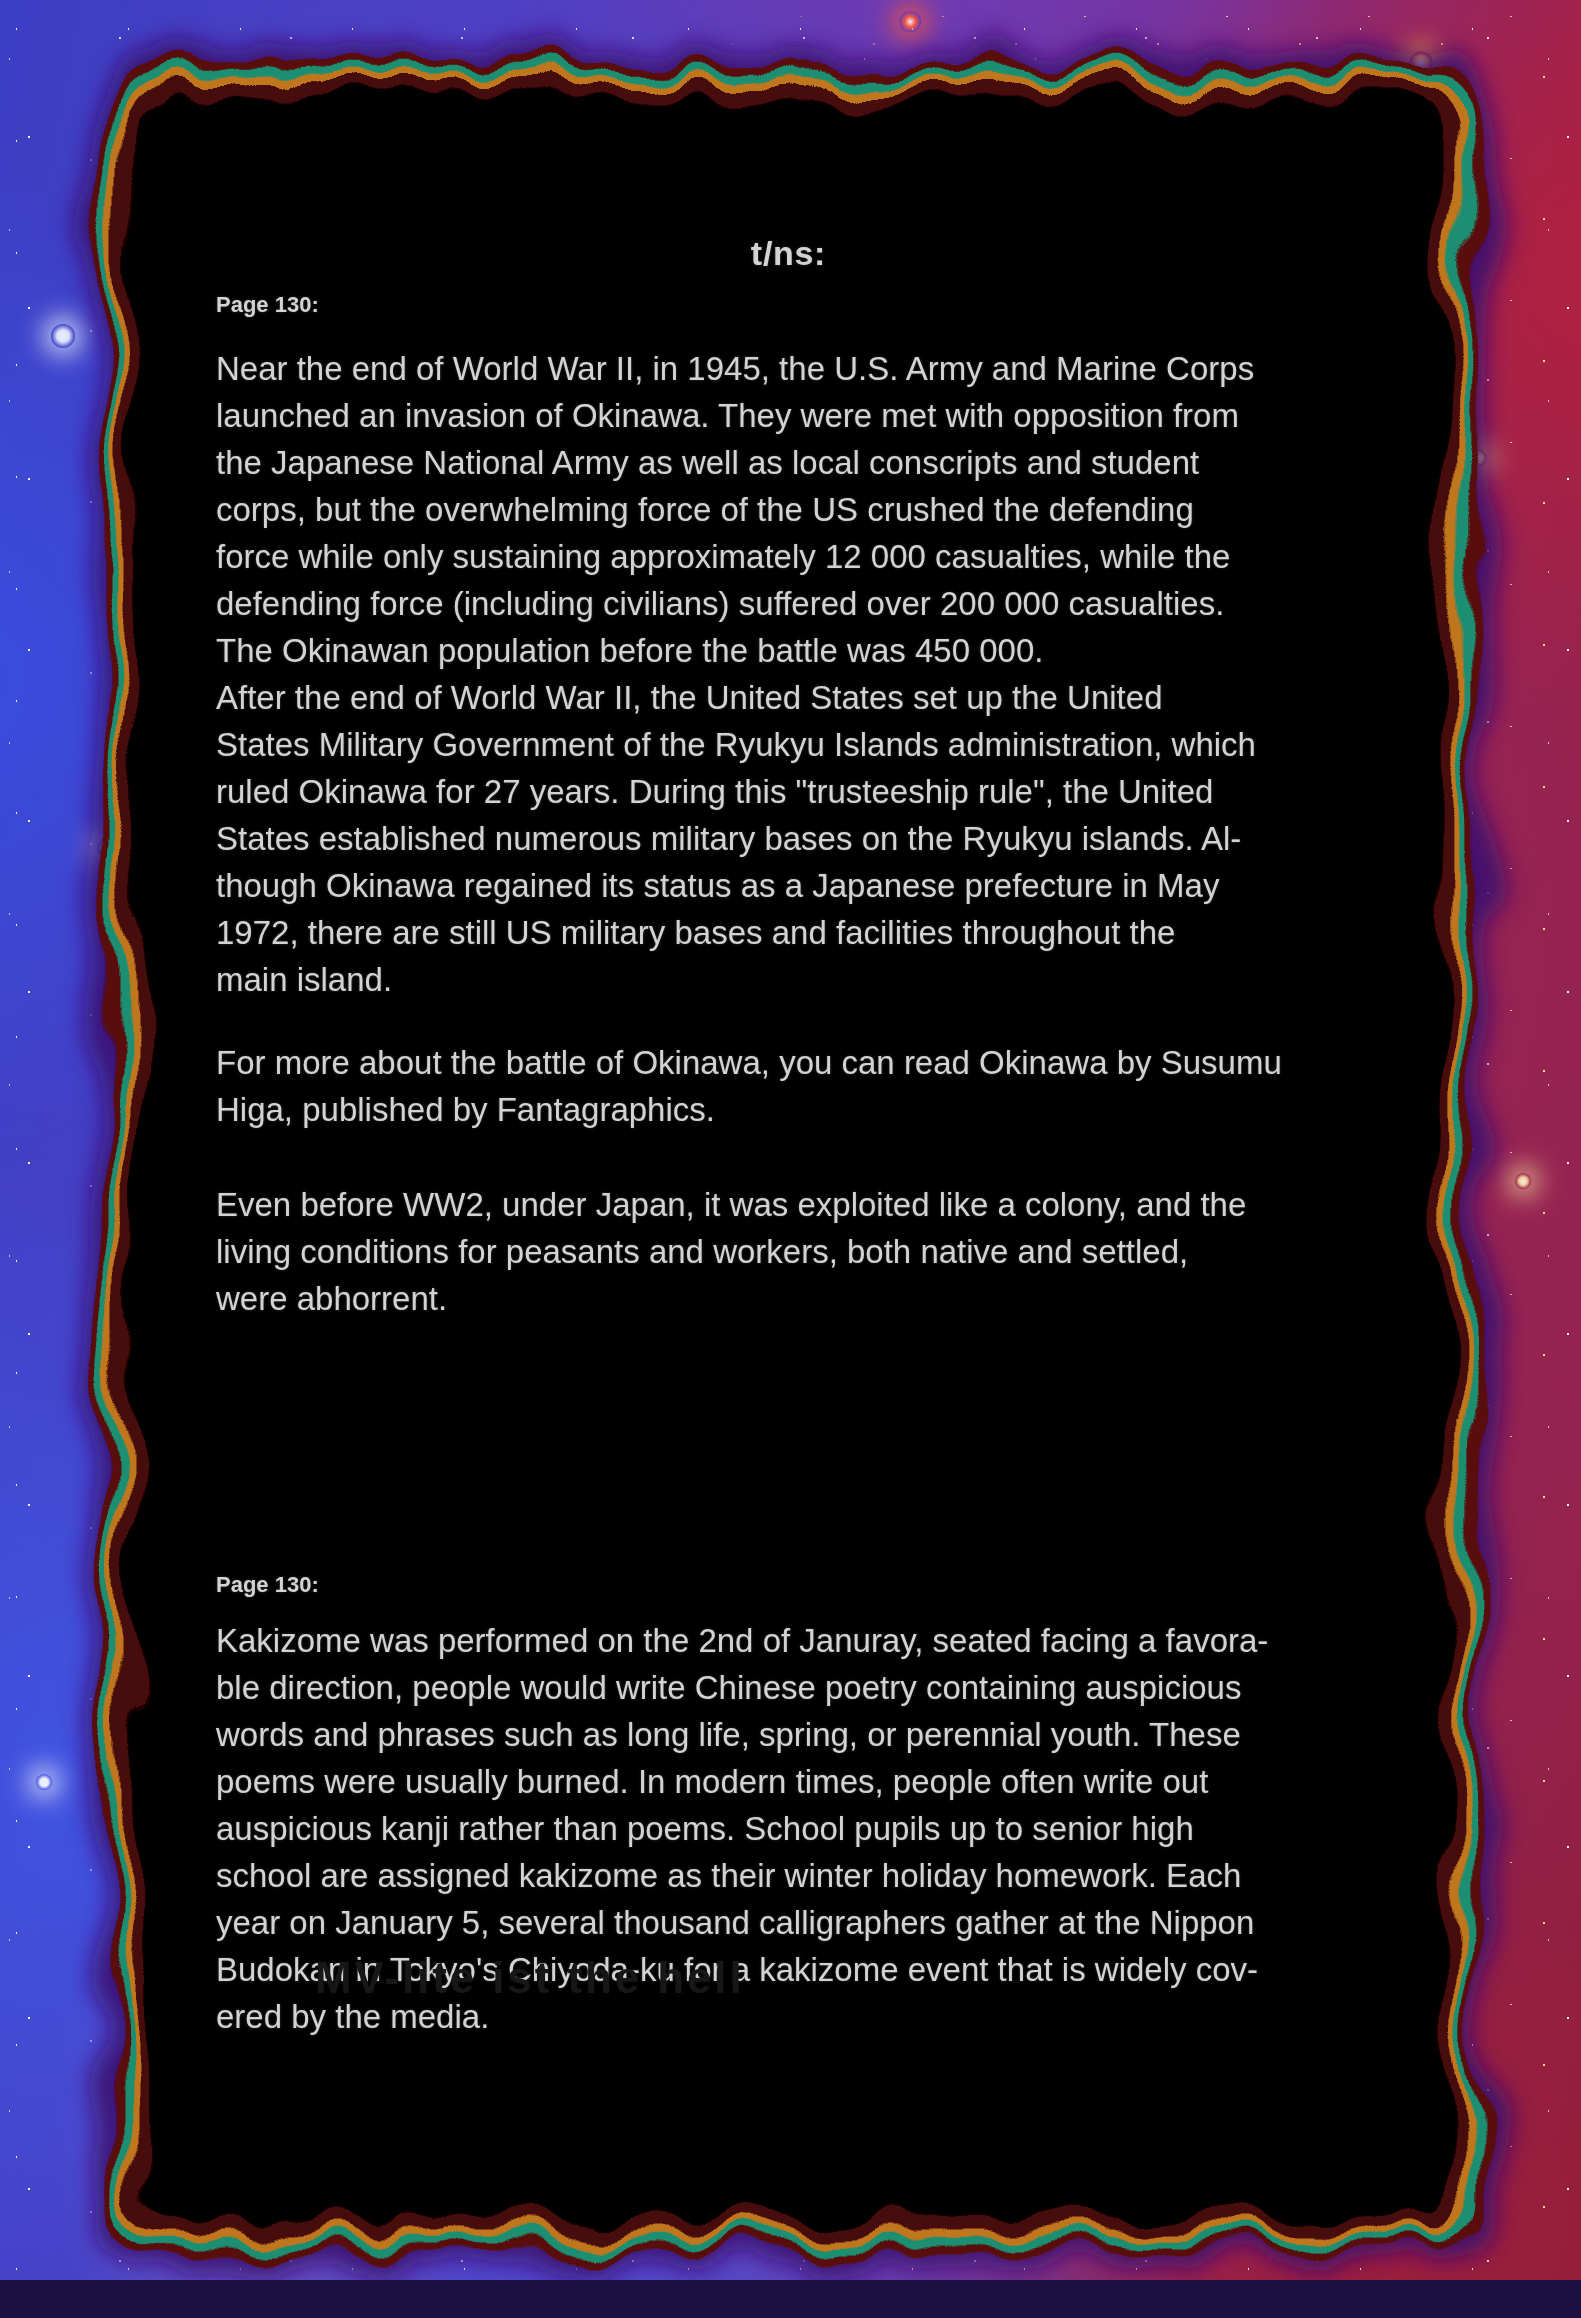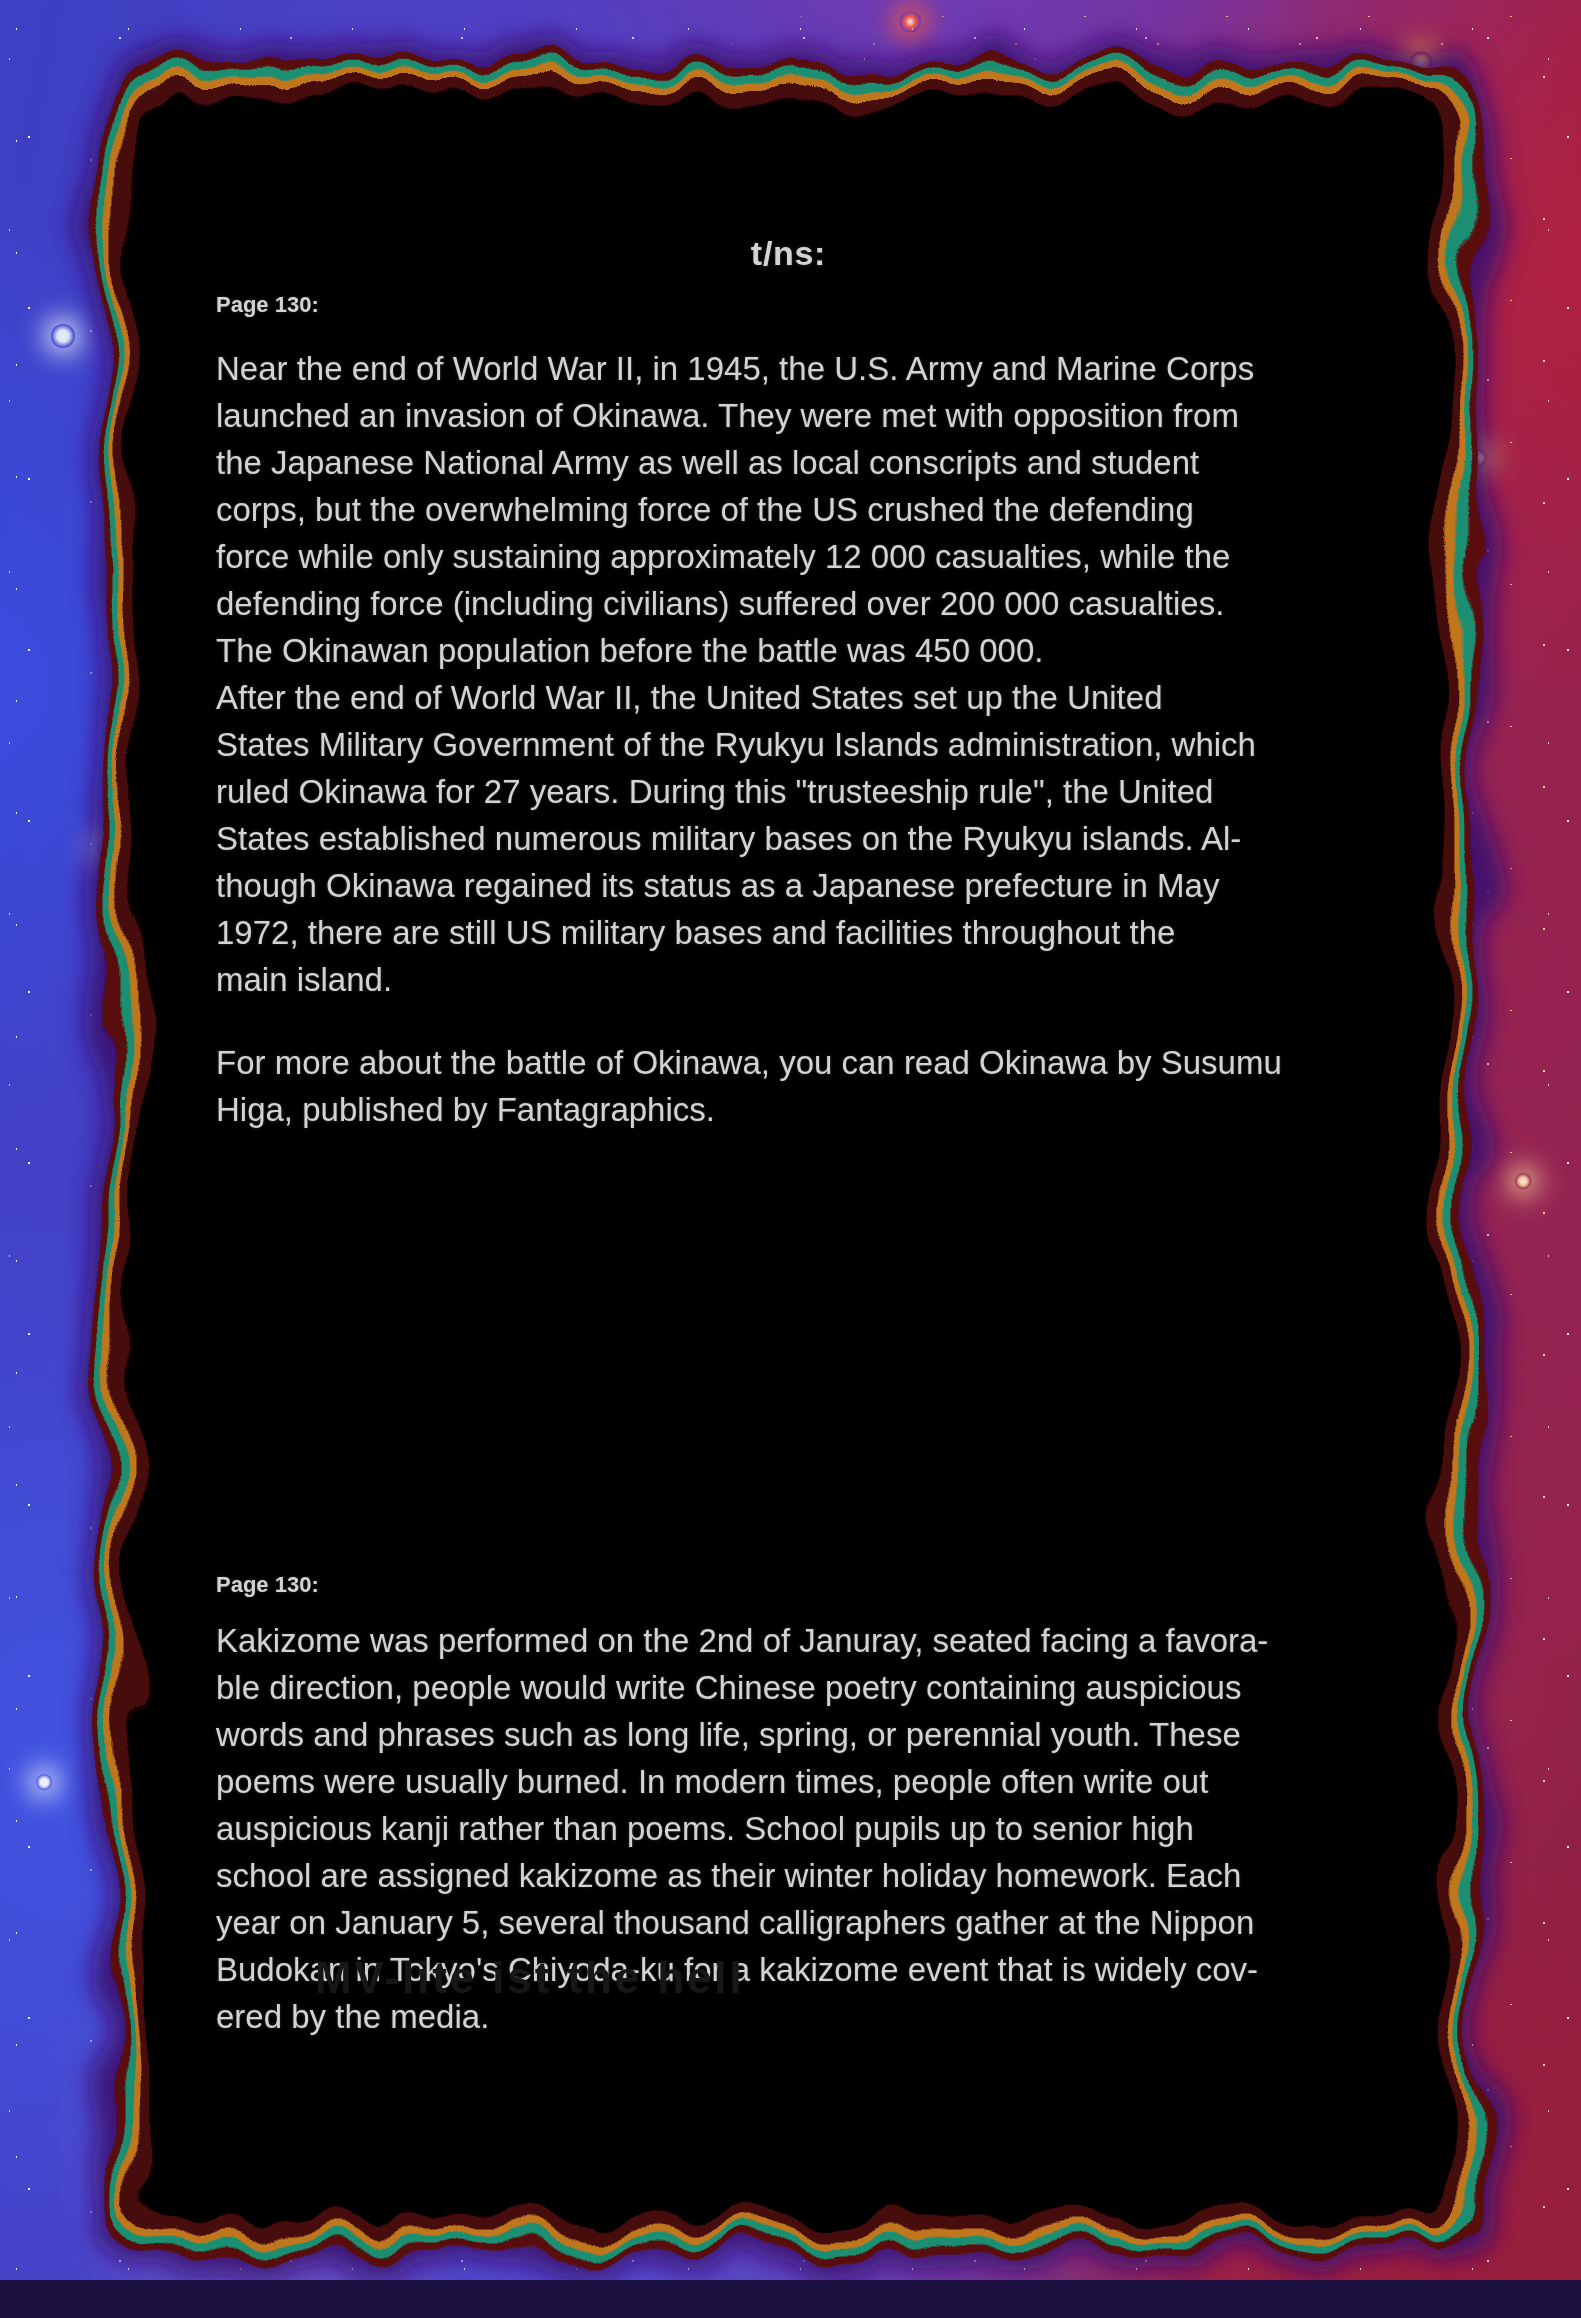--- a/index.html
+++ b/index.html
@@ -157,20 +157,23 @@
 States Military Government of the Ryukyu Islands administration, which
 ruled Okinawa for 27 years. During this "trusteeship rule", the United
 States established numerous military bases on the Ryukyu islands. Al-
 though Okinawa regained its status as a Japanese prefecture in May
 1972, there are still US military bases and facilities throughout the
 main island.</div>
 
     <div class="p2 lines">For more about the battle of Okinawa, you can read Okinawa by Susumu
 Higa, published by Fantagraphics.</div>
 
+    <div class="p3 lines">Even before WW2, under Japan, it was exploited like a colony, and the
+living conditions for peasants and workers, both native and settled,
+were abhorrent.</div>
 
 
     <div class="heading h2">Page 130:</div>
 
     <div class="p5 lines">Kakizome was performed on the 2nd of Januray, seated facing a favora-
 ble direction, people would write Chinese poetry containing auspicious
 words and phrases such as long life, spring, or perennial youth. These
 poems were usually burned. In modern times, people often write out
 auspicious kanji rather than poems. School pupils up to senior high
 school are assigned kakizome as their winter holiday homework. Each

